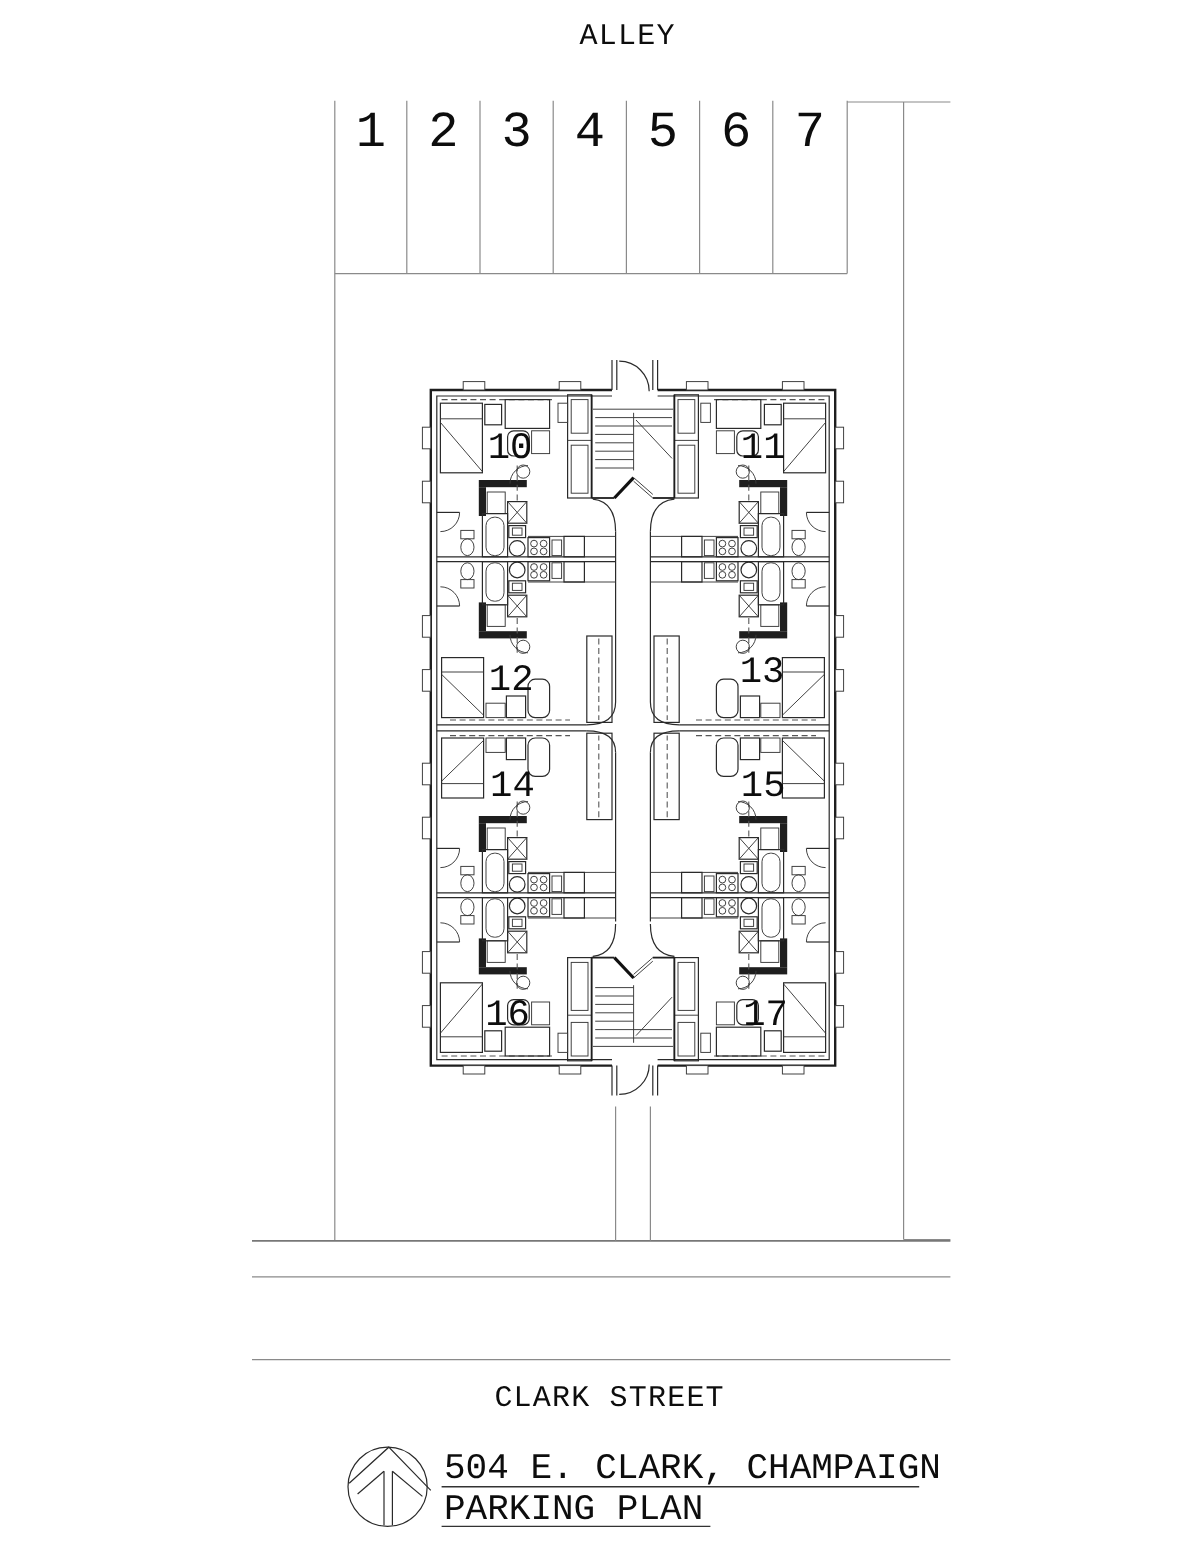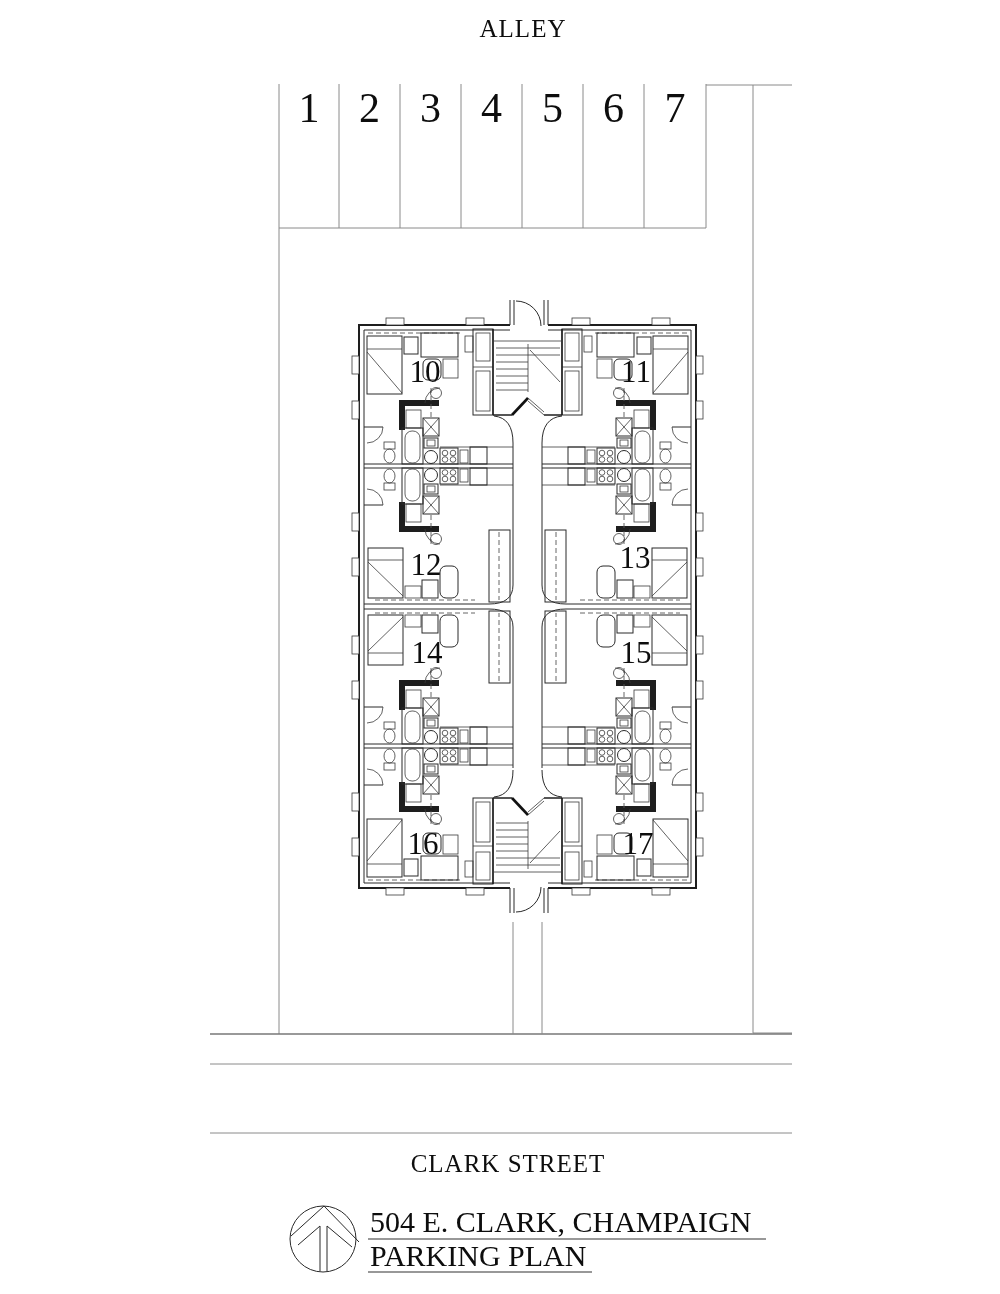--- a/index.html
+++ b/index.html
@@ -1,20 +1,20 @@
 <!DOCTYPE html>
 <html><head>
 <meta charset="utf-8">
 <style>
   html,body{margin:0;padding:0;background:#ffffff;}
   .sheet{
     position:relative;
     width:1000px;height:1294px;
     background:#ffffff;
-    font-family:Liberation Serif, serif;
+    font-family:Liberation Mono, monospace;
     overflow:hidden;
   }
   svg{display:block;}
   text{fill:#0d0d0d;}
   .t-alley, .t-street{font-size:25px;letter-spacing:1px;}
   .t-stall{font-size:42px;}
   .t-unit{font-size:31px;}
   .t-title{font-size:30px;}
   .site{stroke:#8a8a8a;stroke-width:1;fill:none;}
   .site-strong{stroke:#777777;stroke-width:1.5;fill:none;}

